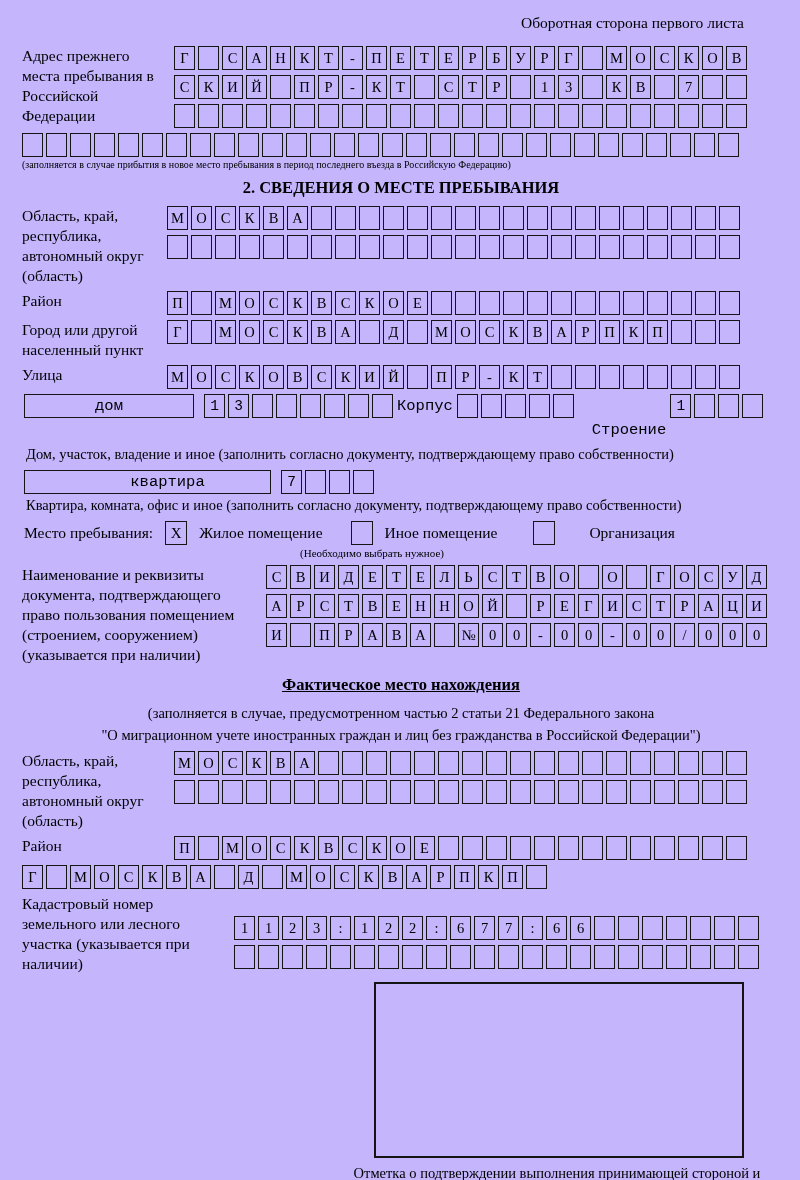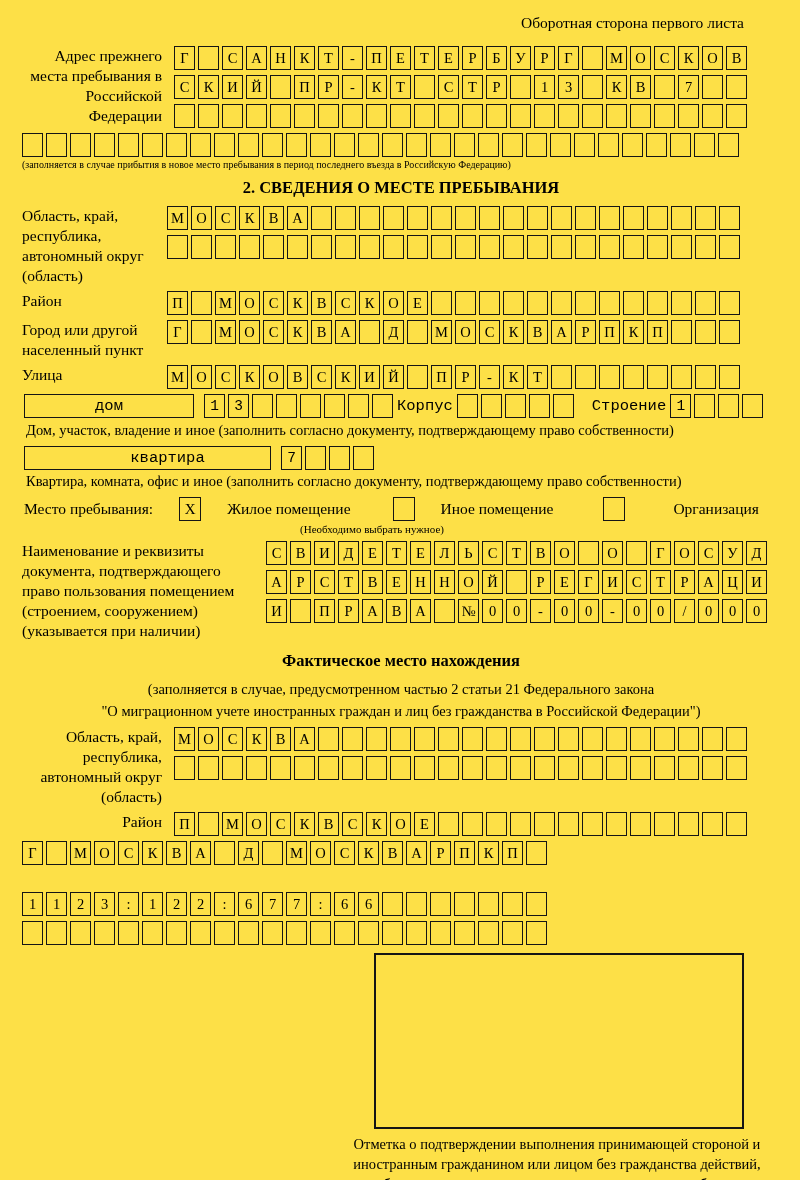--- a/index.html
+++ b/index.html
@@ -1,44 +1,44 @@
 <!DOCTYPE html>
 <html><head>
 <meta charset="utf-8">
 <style>
   html,body{margin:0;padding:0;background:#fff;}
   .page{
     width:800px;height:1180px;box-sizing:border-box;
     padding:14px 20px 0 22px;
     font-family:"Liberation Serif","DejaVu Serif",serif;
-    color:#000;overflow:hidden;background:#fde047;
+    color:#000;overflow:hidden;background:#c4b5fd;
   }
   .top-note{text-align:right;padding-right:36px;font-size:15.5px;margin-bottom:14px;}
   .lr{display:flex;gap:12px;margin-bottom:5px;}
   .label{font-size:15.5px;line-height:20px;flex:0 0 auto;}
-  .w140{width:140px;text-align:right;} .w135{width:133px;} .w190{width:186px;} .w205{width:200px;} .w230{width:232px;}
+  .w140{width:140px;} .w135{width:133px;} .w190{width:186px;} .w205{width:200px;} .w230{width:232px;}
   .rows{display:flex;flex-direction:column;gap:5px;}
   .cells{display:flex;gap:3px;}
   .cell{
     flex:0 0 auto;width:19px;height:22px;border:1.6px solid #151515;
     display:flex;align-items:center;justify-content:center;
     font-size:14.5px;line-height:22px;
   }
   .full-row{margin:5px 0 2px 0;}
   .note{font-size:10px;text-align:left;margin:2px 0 8px 0;}
   .title{font-size:16.5px;font-weight:bold;text-align:center;margin:6px 0 8px 0;}
   .bigbox{
     flex:0 0 auto;height:22px;border:1.6px solid #151515;
     display:flex;align-items:center;justify-content:center;font-size:15.5px;
   }
   .bb-dom{width:168px;} .bb-kv{width:205px;padding-left:40px;}
   .inline-label{font-size:15.5px;line-height:25px;flex:0 0 auto;}
   .hline{display:flex;gap:4px;align-items:flex-start;margin:4px 0 2px 2px;font-family:Liberation Mono, monospace;}
   .caption{font-size:14.5px;margin:3px 0 7px 4px;}
-  .stay{display:flex;align-items:center;gap:26px;font-size:15.5px;margin:2px 0 2px 2px;}
+  .stay{display:flex;align-items:center;gap:12px;font-size:15.5px;margin:2px 0 2px 2px;}
   .checkbox{
     flex:0 0 auto;width:20px;height:22px;border:1.6px solid #151515;
     display:flex;align-items:center;justify-content:center;font-size:15px;
   }
   .stay-note{width:340px;margin-left:180px;text-align:center;font-size:11px;margin-top:2px;margin-bottom:6px;}
   .fact-note{font-size:14.5px;text-align:center;margin:0 0 2px 0;line-height:20px;}
   .mark-box{margin:8px 0 0 352px;width:366px;height:172px;border:2px solid #151515;}
   .mark-caption{margin:5px 0 0 318px;width:434px;text-align:center;font-size:14.5px;line-height:20px;} .mb6{margin-bottom:6px;}
 </style>
 </head>
@@ -331,21 +331,21 @@
           <span class="cell"></span>
         </div>
       <div class="inline-label" style="">Корпус</div>
       <div class="cells">
           <span class="cell"></span>
           <span class="cell"></span>
           <span class="cell"></span>
           <span class="cell"></span>
           <span class="cell"></span>
         </div>
-      <div class="inline-label" style="margin-left:14px;">Строение</div>
+      <div class="inline-label" style="margin-left:14px;margin-top:24px;">Строение</div>
       <div class="cells">
           <span class="cell">1</span>
           <span class="cell"></span>
           <span class="cell"></span>
           <span class="cell"></span>
         </div>
     </div>
     <div class="caption">Дом, участок, владение и иное (заполнить согласно документу, подтверждающему право собственности)</div>
 
     <div class="hline">
@@ -439,21 +439,21 @@
             <span class="cell">0</span>
             <span class="cell">/</span>
             <span class="cell">0</span>
             <span class="cell">0</span>
             <span class="cell">0</span>
           </div>
       </div>
     </div>
   </section>
 
-  <div class="title" style="margin-top:10px;">Фактическое место нахождения</div>
+  <div class="title" style="margin-top:10px;text-decoration:underline;">Фактическое место нахождения</div>
   <div class="fact-note">(заполняется в случае, предусмотренном частью 2 статьи 21 Федерального закона</div>
   <div class="fact-note mb6">"О миграционном учете иностранных граждан и лиц без гражданства в Российской Федерации")</div>
 
   <section>
     <div class="lr">
       <div class="label w140">Область, край, республика, автономный округ (область)</div>
       <div class="rows">
         <div class="cells">
             <span class="cell">М</span>
             <span class="cell">О</span>
@@ -560,20 +560,21 @@
           <span class="cell">А</span>
           <span class="cell">Р</span>
           <span class="cell">П</span>
           <span class="cell">К</span>
           <span class="cell">П</span>
           <span class="cell"></span>
         </div>
     </div>
 
     <div class="lr">
+      <div class="label w205">Кадастровый номер земельного или лесного участка (указывается при наличии)</div>
       <div class="rows" style="padding-top:22px;">
         <div class="cells">
             <span class="cell">1</span>
             <span class="cell">1</span>
             <span class="cell">2</span>
             <span class="cell">3</span>
             <span class="cell">:</span>
             <span class="cell">1</span>
             <span class="cell">2</span>
             <span class="cell">2</span>

